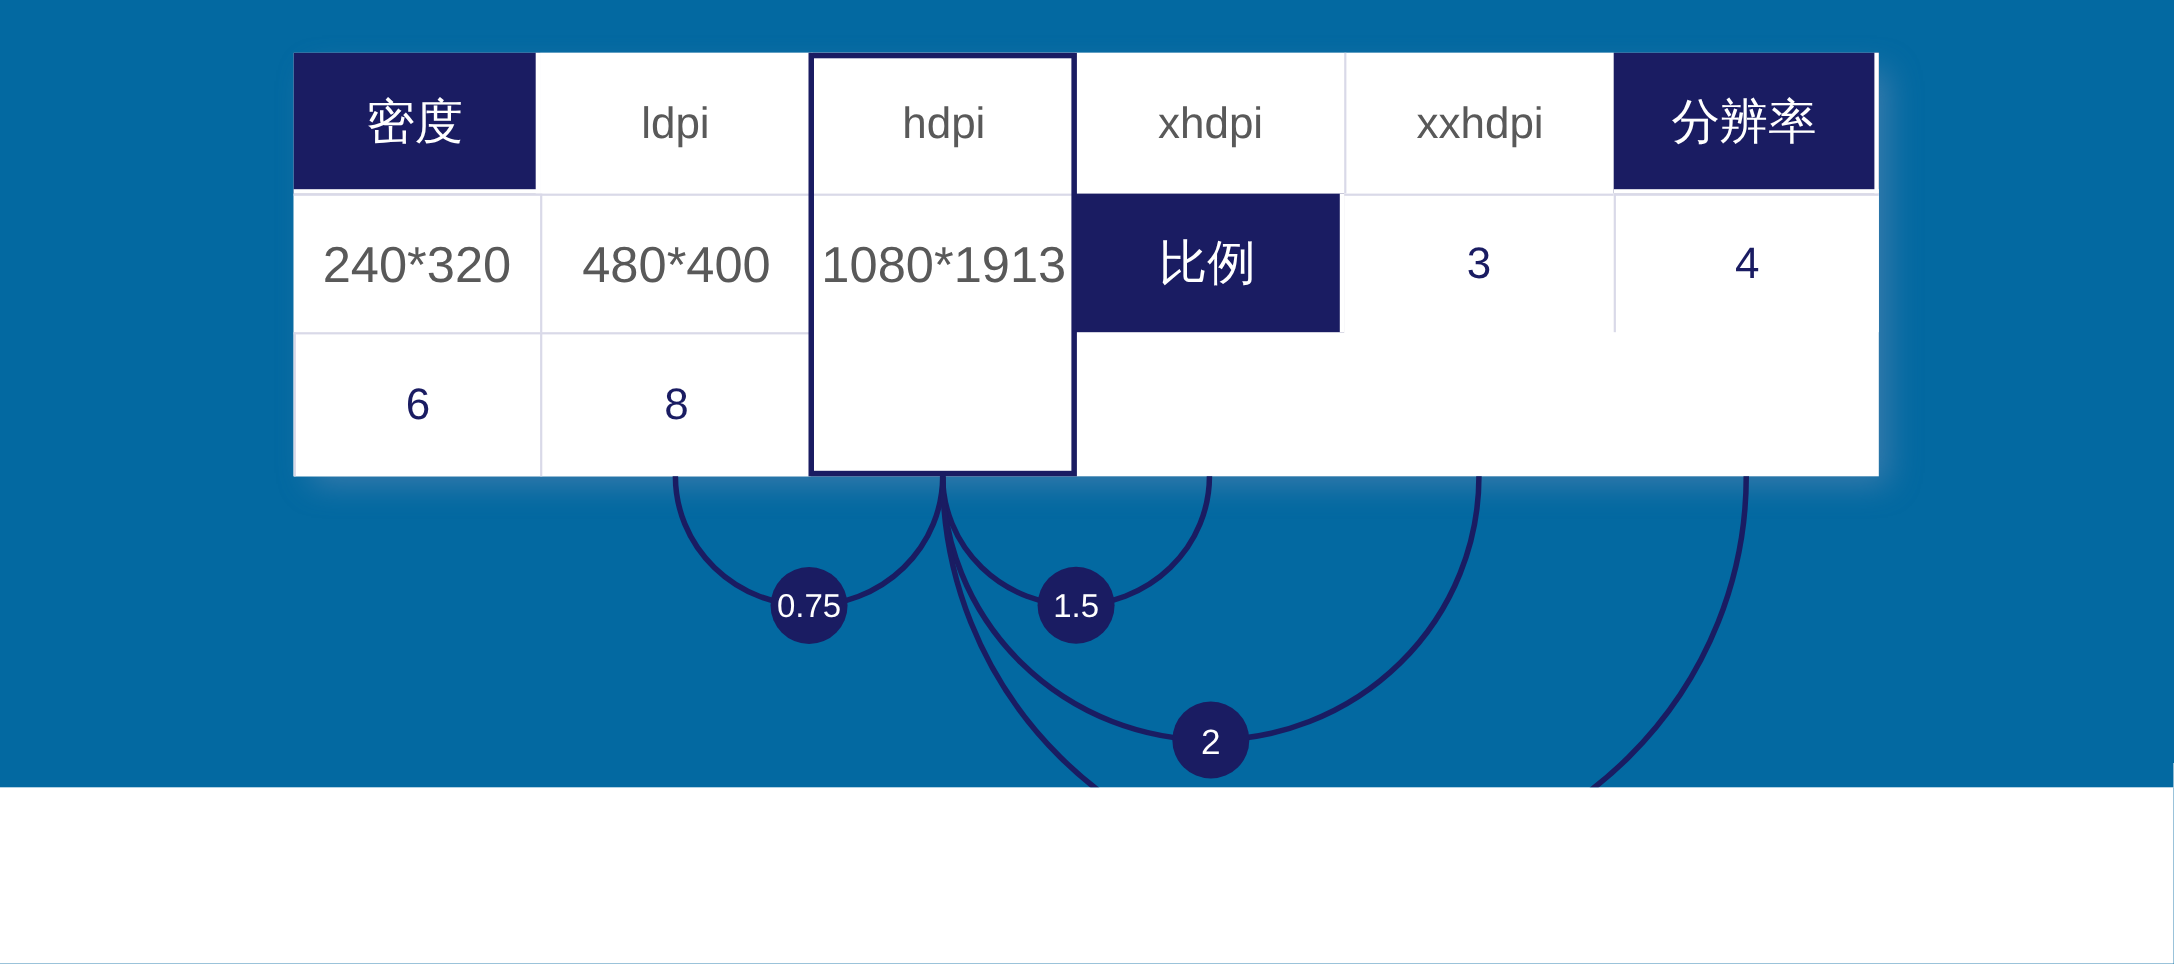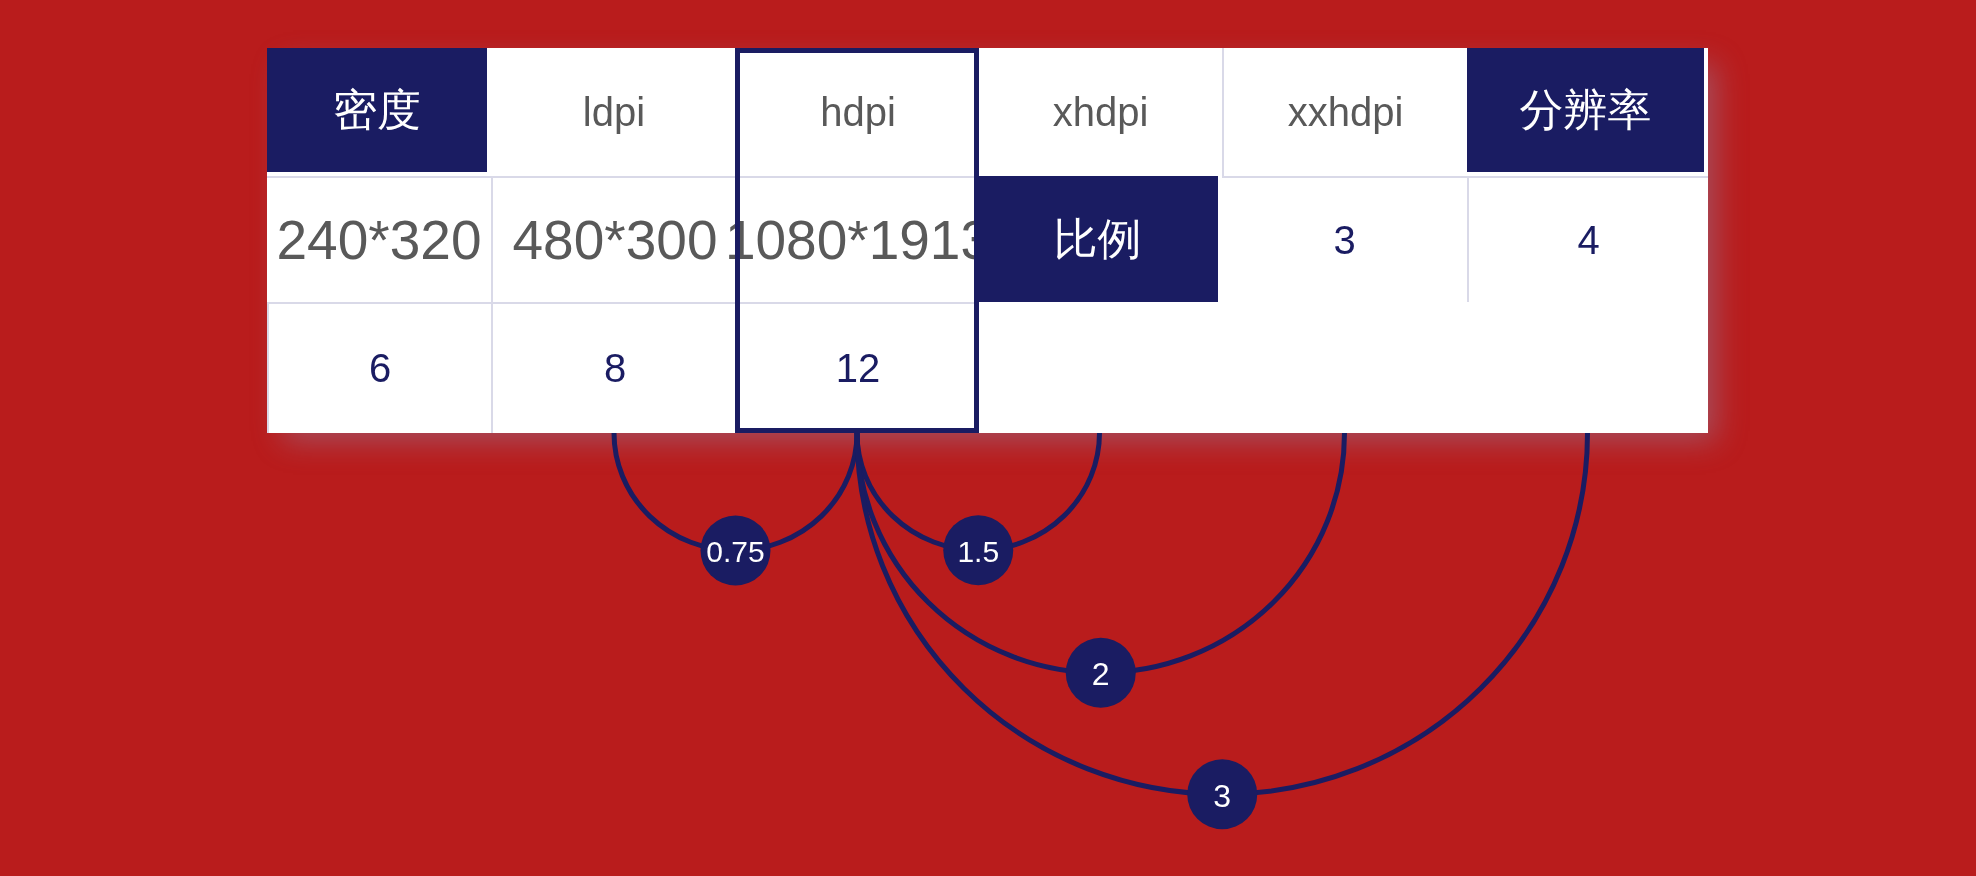--- a/index.html
+++ b/index.html
@@ -1,39 +1,39 @@
 <!DOCTYPE html>
 <html><head>
 <meta charset="utf-8">
 <style>
   html,body { margin:0; padding:0; background:#ffffff; }
   .stage {
-    position:relative; width:1976px; height:876px; overflow:hidden;
-    background:#b91c1c;
+    position:relative; width:1976px; height:716px; overflow:hidden;
+    background:#0369a1;
     font-family:"Liberation Sans","DejaVu Sans",sans-serif;
   }
   .table-wrap {
     position:absolute; left:267px; top:48px; width:1441px; height:385px;
     display:grid;
     grid-template-columns:224px 246px 240px 245px 245px 241px;
     grid-template-rows:128px 126px 131px;
     background:#ffffff;
     box-shadow:12px 12px 28px -4px rgba(140,152,190,0.40);
   }
   .cell { display:flex; align-items:center; justify-content:center; box-sizing:border-box; }
   .label-cell {
     background:#1a1c62; color:#ffffff; font-size:44px;
     border-right:4px solid #ffffff;
   }
   .label-cell.gap-below { border-bottom:4px solid #ffffff; }
   .data-cell { background:#ffffff; color:#595959; }
   .v-line { border-left:2px solid #d9d9e8; }
   .h-line { border-top:2px solid #d9d9e8; }
   .head-cell  { font-size:40px; }
-  .res-cell   { font-size:55px; }
+  .res-cell   { font-size:46px; }
   .ratio-cell { font-size:40px; color:#1a1c62; }
   .highlight-box {
     position:absolute; left:735px; top:48px; width:244px; height:385px;
     border:5px solid #1a1c62; box-sizing:border-box; pointer-events:none;
   }
   .arcs-svg { position:absolute; left:0; top:0; }
 </style>
 </head>
 <body>
 
@@ -42,29 +42,28 @@
   <div class="table-wrap">
 
     <div class="cell label-cell gap-below">密度</div>
     <div class="cell data-cell head-cell">ldpi</div>
     <div class="cell data-cell head-cell v-line">hdpi</div>
     <div class="cell data-cell head-cell v-line">xhdpi</div>
     <div class="cell data-cell head-cell v-line">xxhdpi</div>
 
     <div class="cell label-cell gap-below">分辨率</div>
     <div class="cell data-cell res-cell h-line">240*320</div>
-    <div class="cell data-cell res-cell h-line v-line">480*300</div>
+    <div class="cell data-cell res-cell h-line v-line">480*400</div>
     <div class="cell data-cell res-cell h-line v-line">1080*1913</div>
 
     <div class="cell label-cell">比例</div>
     <div class="cell data-cell ratio-cell h-line">3</div>
     <div class="cell data-cell ratio-cell h-line v-line">4</div>
     <div class="cell data-cell ratio-cell h-line v-line">6</div>
     <div class="cell data-cell ratio-cell h-line v-line">8</div>
-    <div class="cell data-cell ratio-cell h-line v-line">12</div>
   </div>
 
   <div class="highlight-box"></div>
 
   <svg class="arcs-svg" width="1976" height="876" viewBox="0 0 1976 876" id="arcs-svg">
       <path d="M 614 433 A 121.5 117.5 0 0 0 857 433" fill="none" stroke="#1a1c62" stroke-width="5"></path>
       <path d="M 857 433 A 121.25 117.25 0 0 0 1099.5 433" fill="none" stroke="#1a1c62" stroke-width="5"></path>
       <path d="M 857 433 A 243.75 239.75 0 0 0 1344.5 433" fill="none" stroke="#1a1c62" stroke-width="5"></path>
       <path d="M 857 433 A 365.25 361.25 0 0 0 1587.5 433" fill="none" stroke="#1a1c62" stroke-width="5"></path>
       <circle cx="735.5" cy="550.5" r="35" fill="#1a1c62"></circle>

